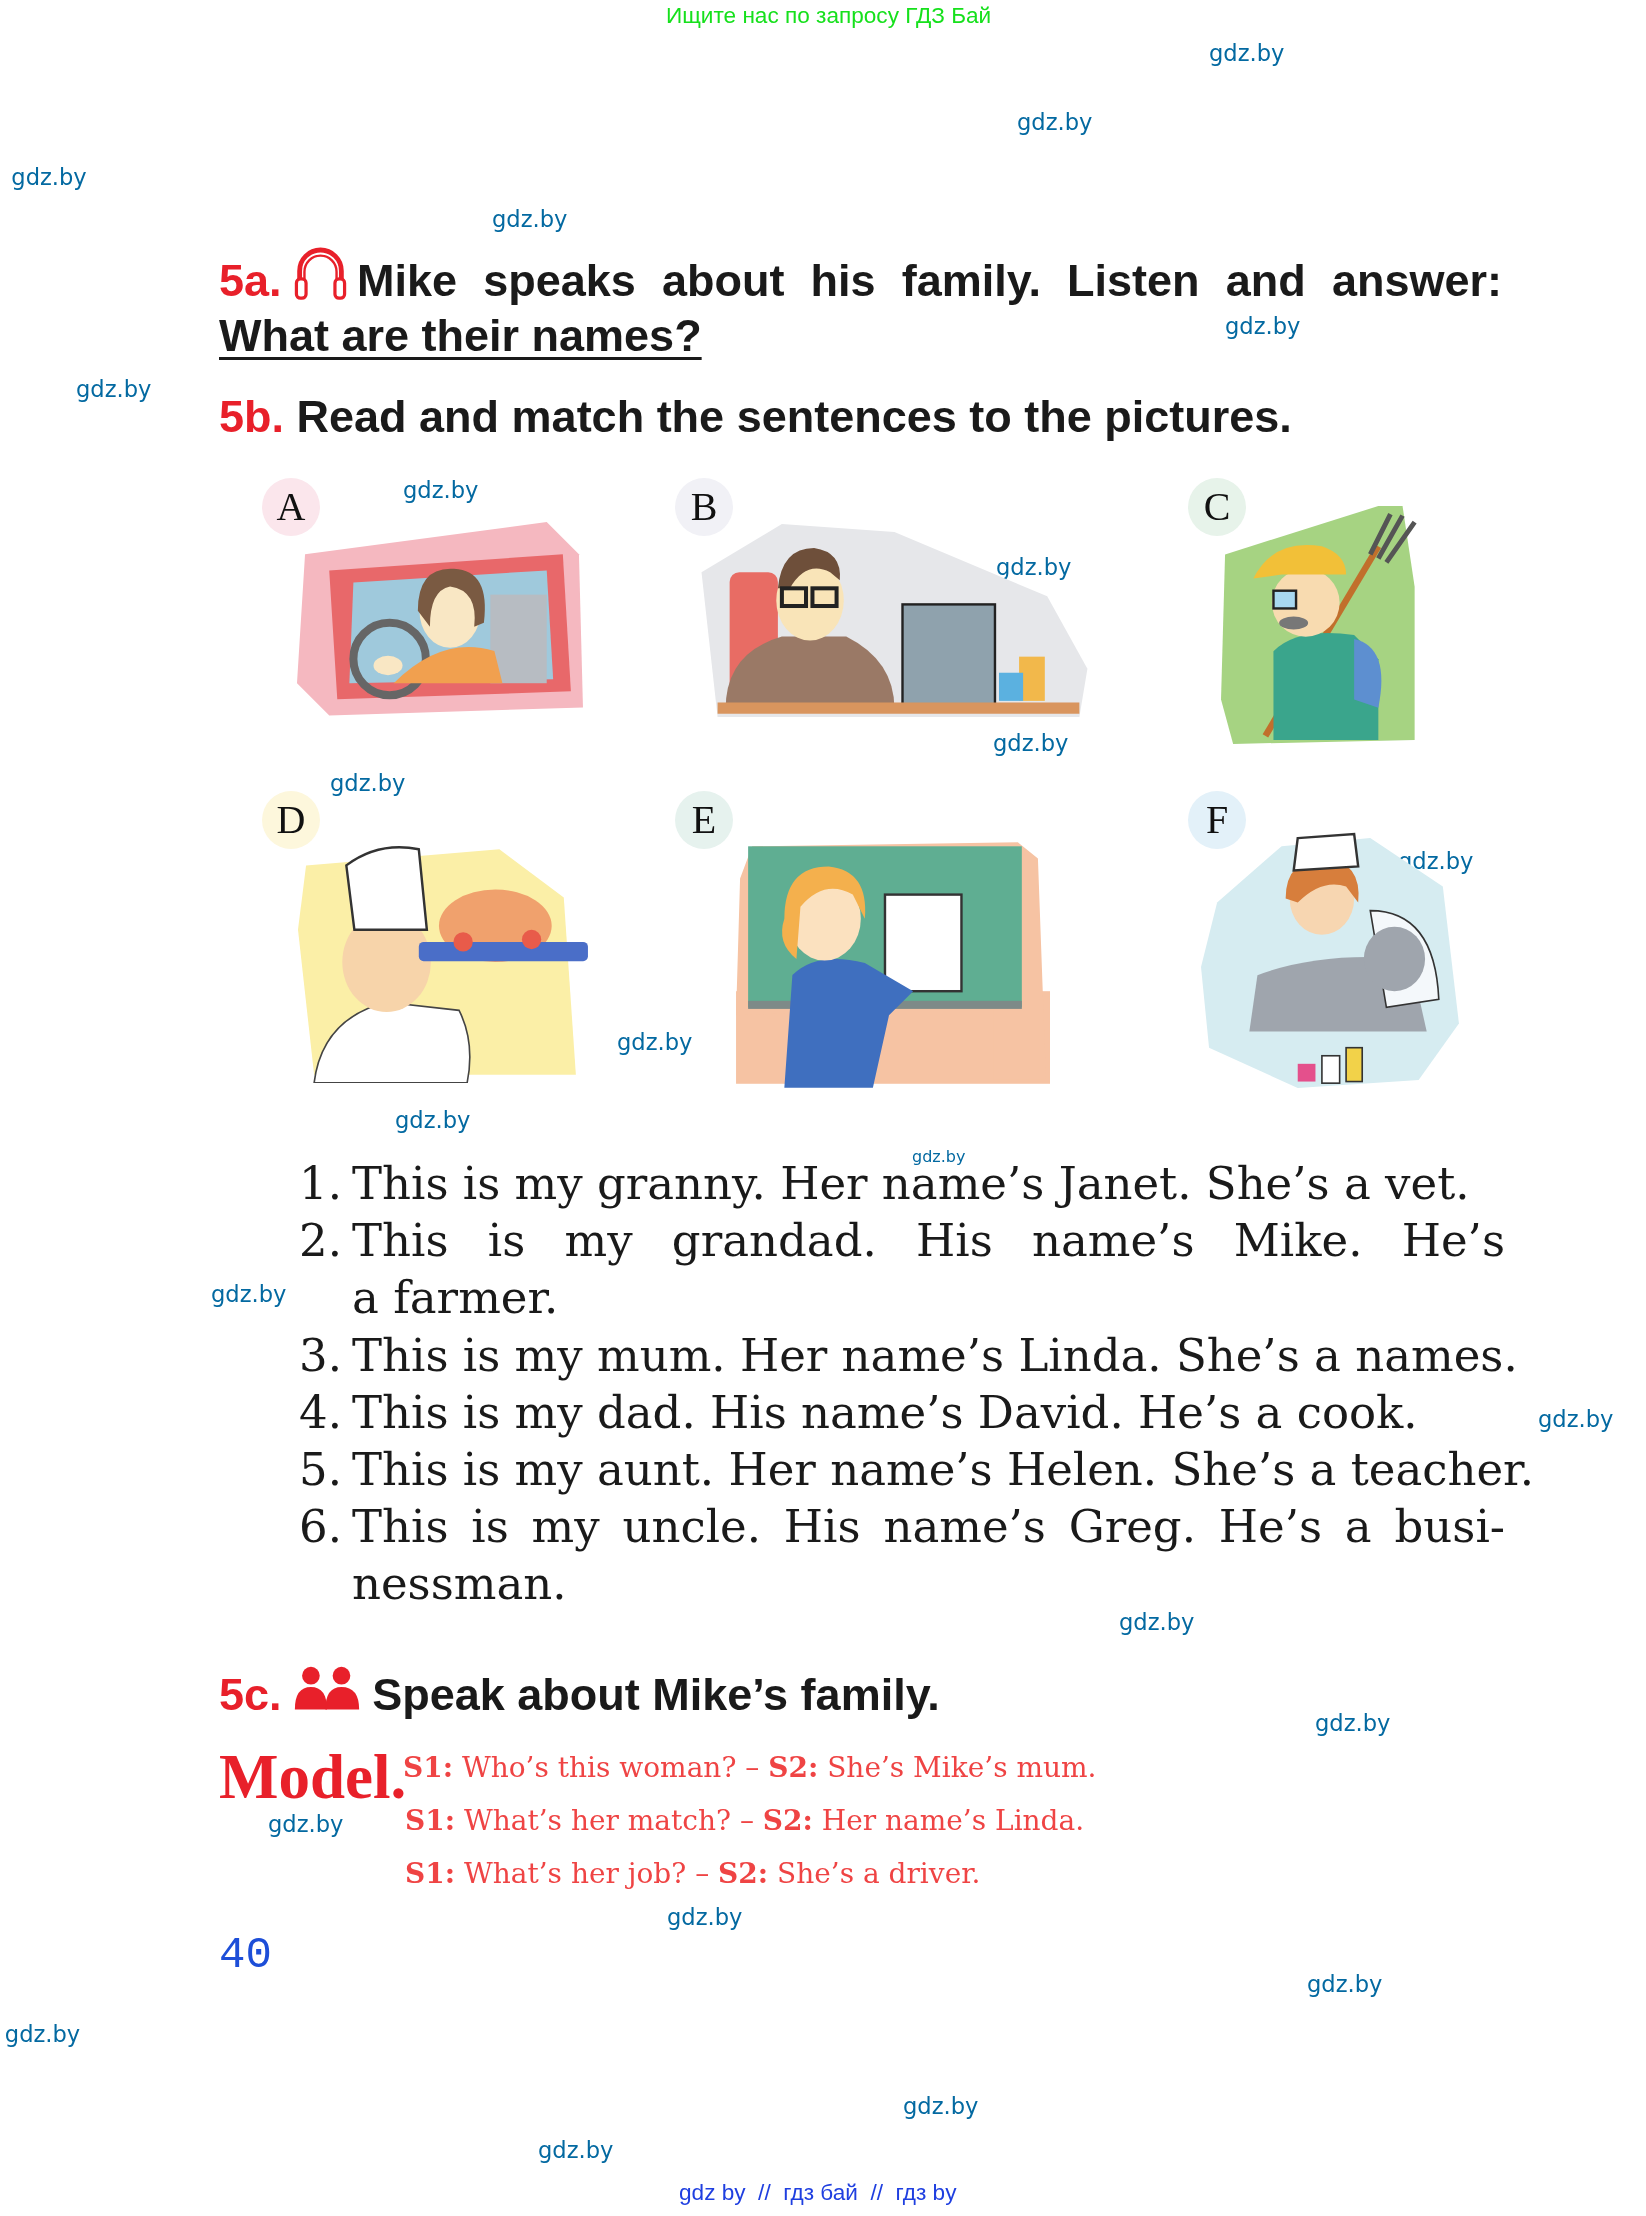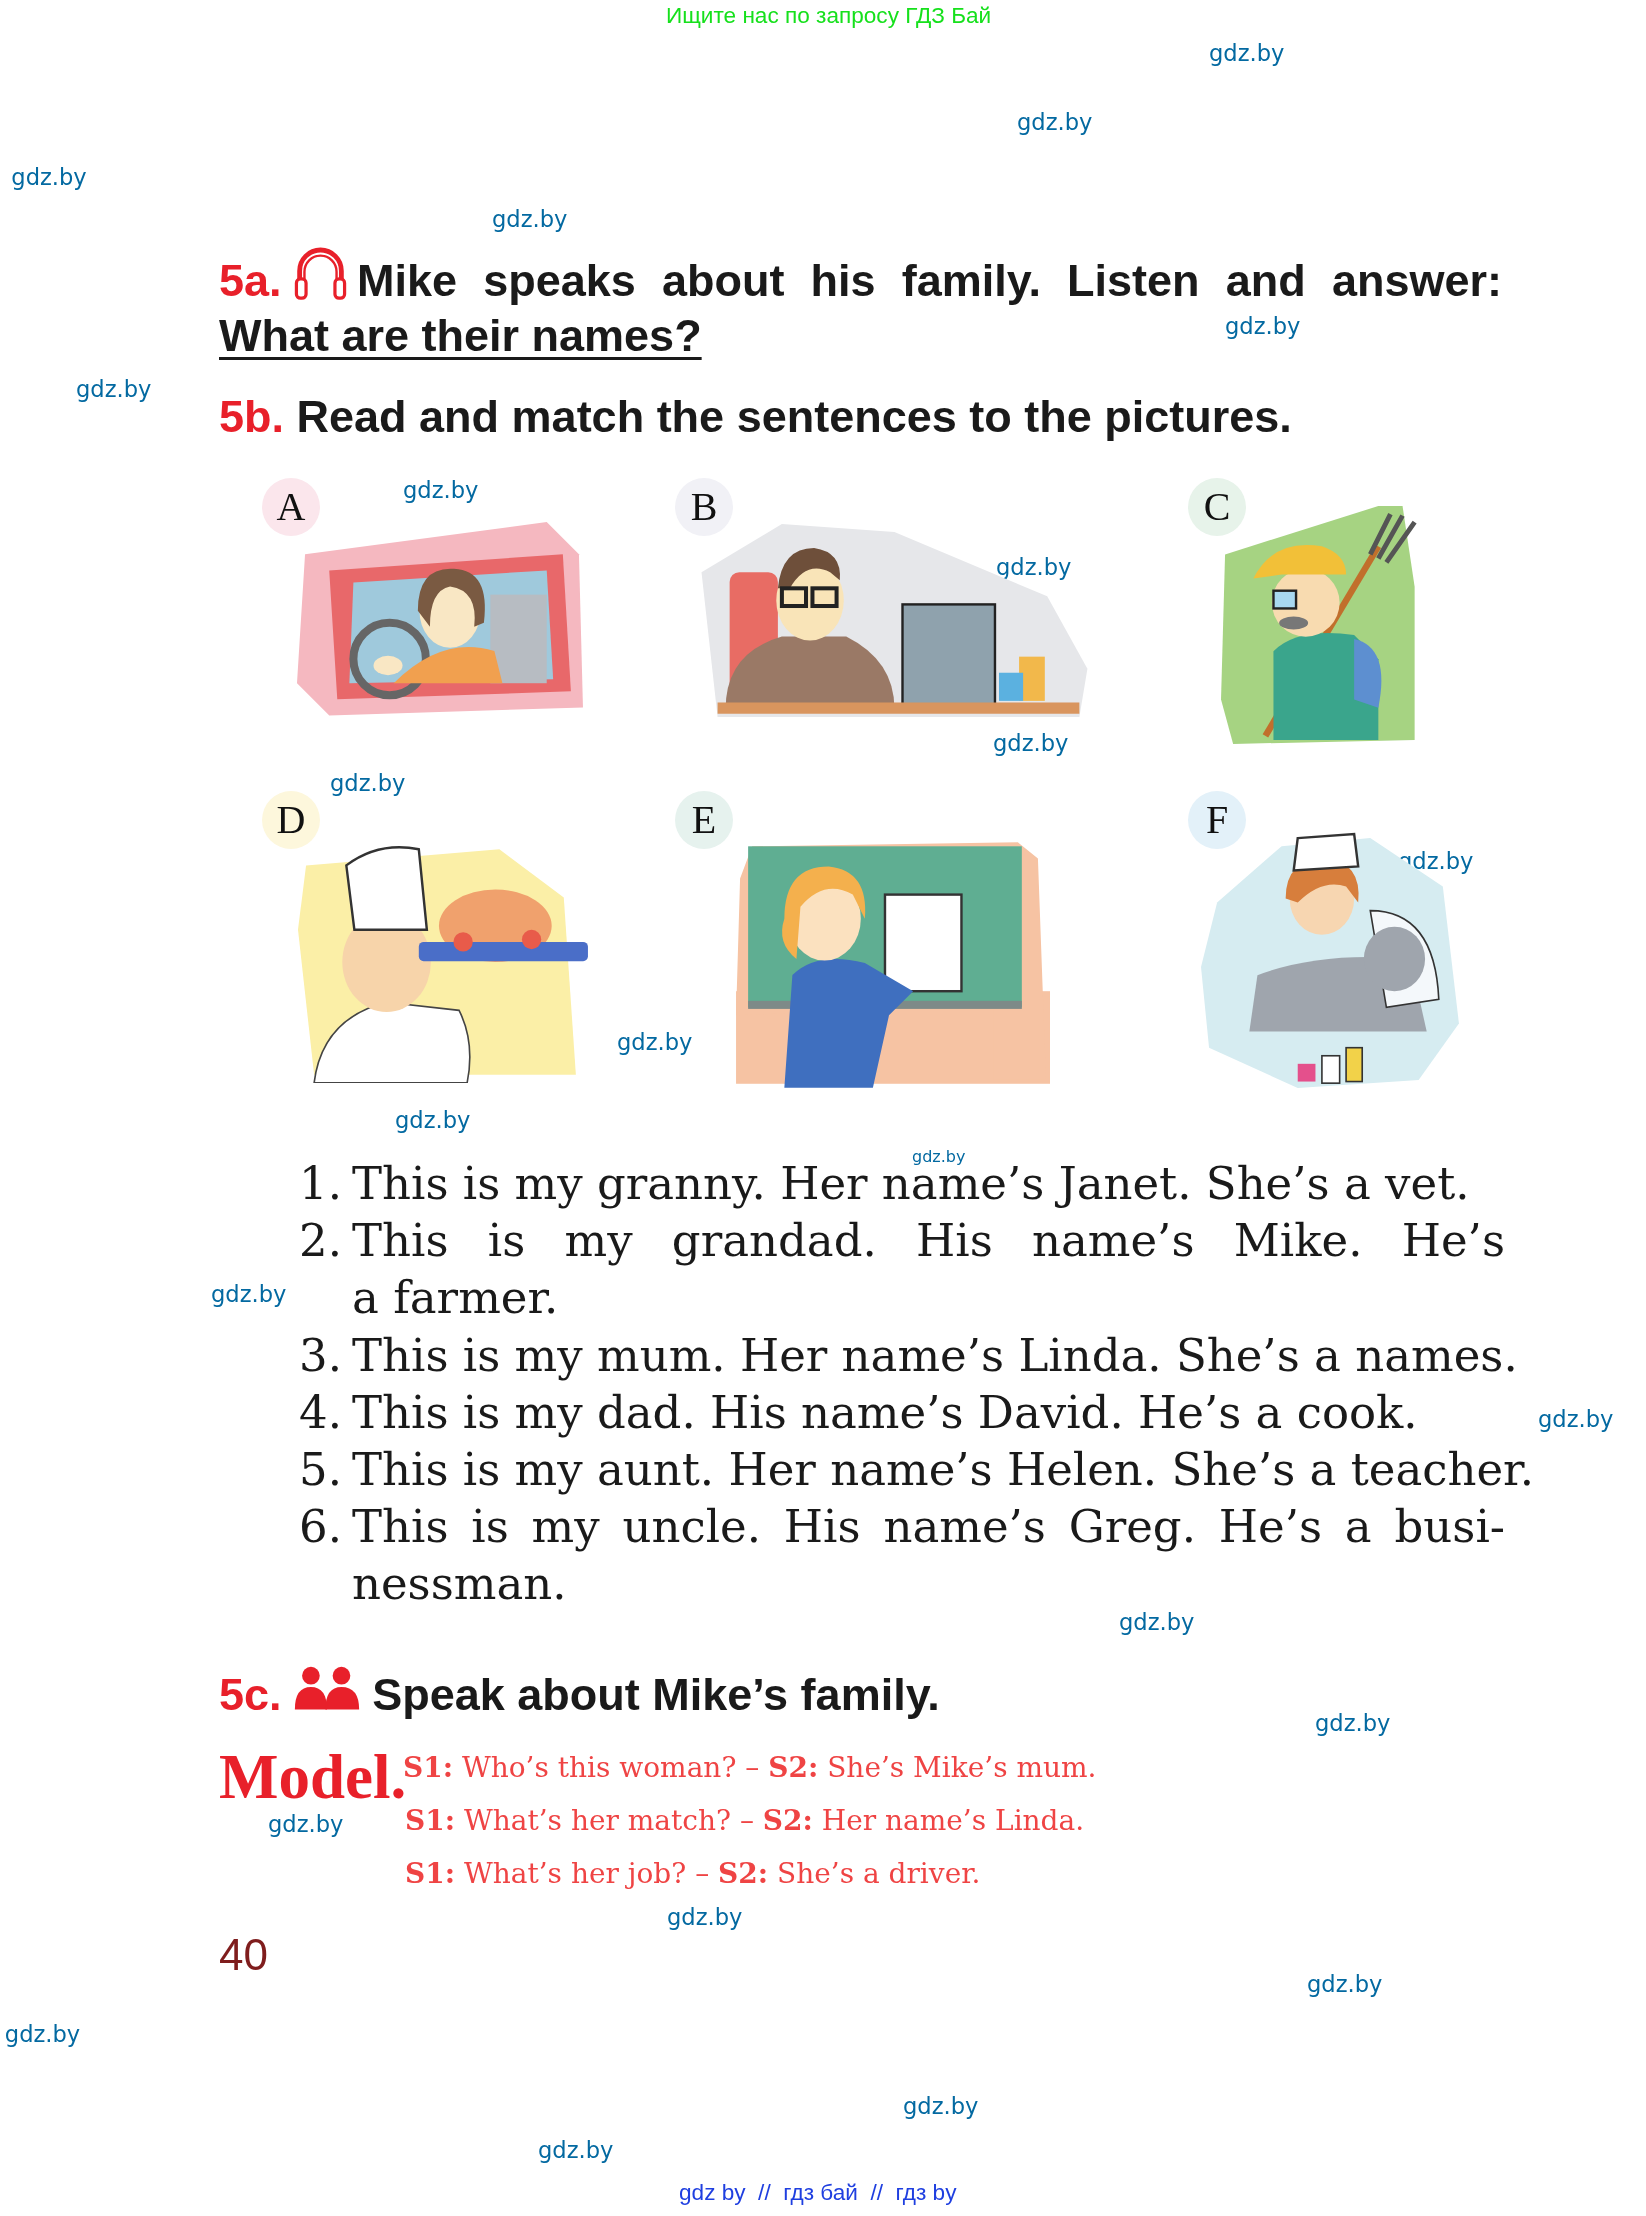--- a/index.html
+++ b/index.html
@@ -12,21 +12,21 @@
   .ex-num { color: #e8202a; }
   .underline { text-decoration: underline; text-decoration-thickness: 3.2px; text-underline-offset: 6.4px; }
   .justify { text-align: justify; text-align-last: justify; }
   .sent { font-family: "DejaVu Serif", serif; font-size: 45px; line-height: 57px; color: #1a1a1a; position: absolute; }
   .sent .n { position: absolute; left: -66px; width: 56px; text-align: right; }
   .pic-label { position: absolute; width: 58px; height: 58px; border-radius: 50%; font-family: "Liberation Serif", serif; font-size: 40px; line-height: 58px; text-align: center; color: #111; }
   .pic { position: absolute; }
   .model-label { font-family: "Liberation Serif", serif; font-weight: bold; font-size: 63px; color: #e8202a; }
   .model-line { font-family: "DejaVu Serif", serif; font-size: 28px; line-height: 53px; color: #ef4444; position: absolute; white-space: nowrap; }
   .model-line b { font-weight: bold; }
-  .page-num { font-family: Liberation Sans, sans-serif; font-size: 44px; color: #7f1d1d; }
+  .page-num { font-family: Liberation Mono, monospace; font-size: 44px; color: #1d4ed8; }
 </style>
 </head>
 <body>
 
 <div class="abs top-banner" style="left:659px; top:3.2px;">Ищите нас по запросу ГДЗ Бай</div>
 
 <div class="abs wm" style="left:1209px; top:40px;">gdz.by</div>
 <div class="abs wm" style="left:1017px; top:109px;">gdz.by</div>
 <div class="abs wm" style="left:11.3px; top:164px;">gdz.by</div>
 <div class="abs wm" style="left:492px; top:206px;">gdz.by</div>

